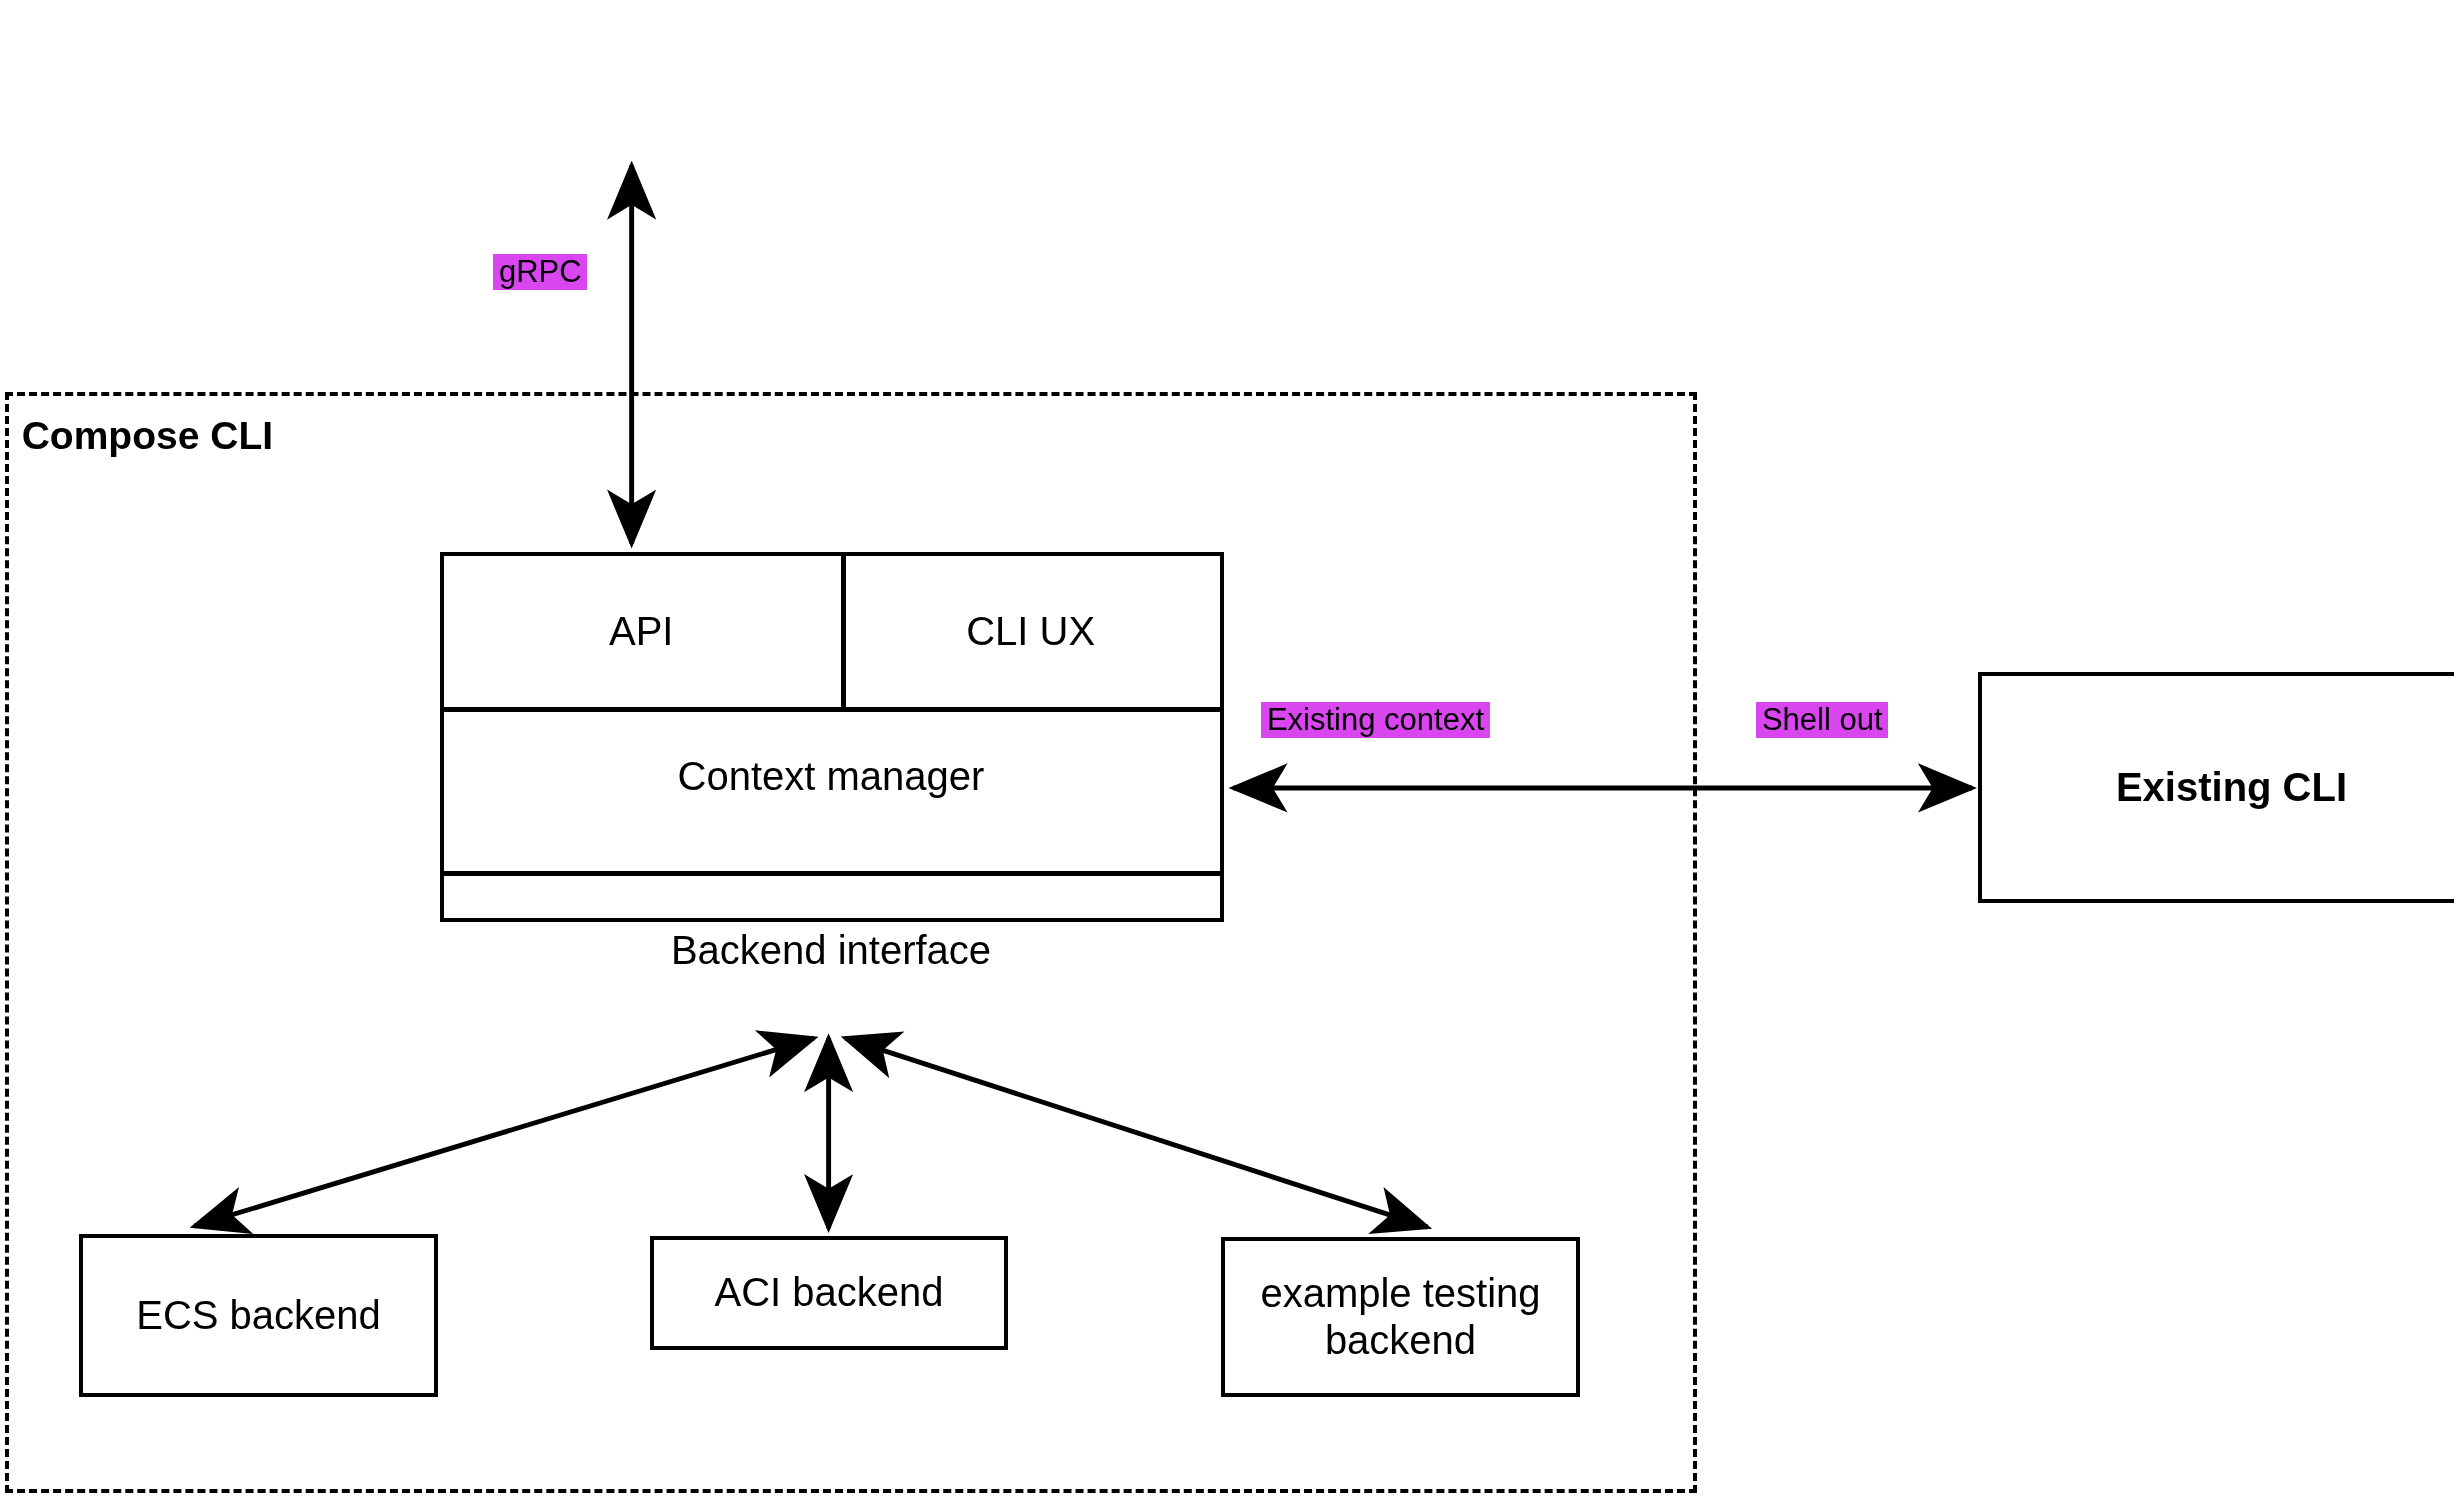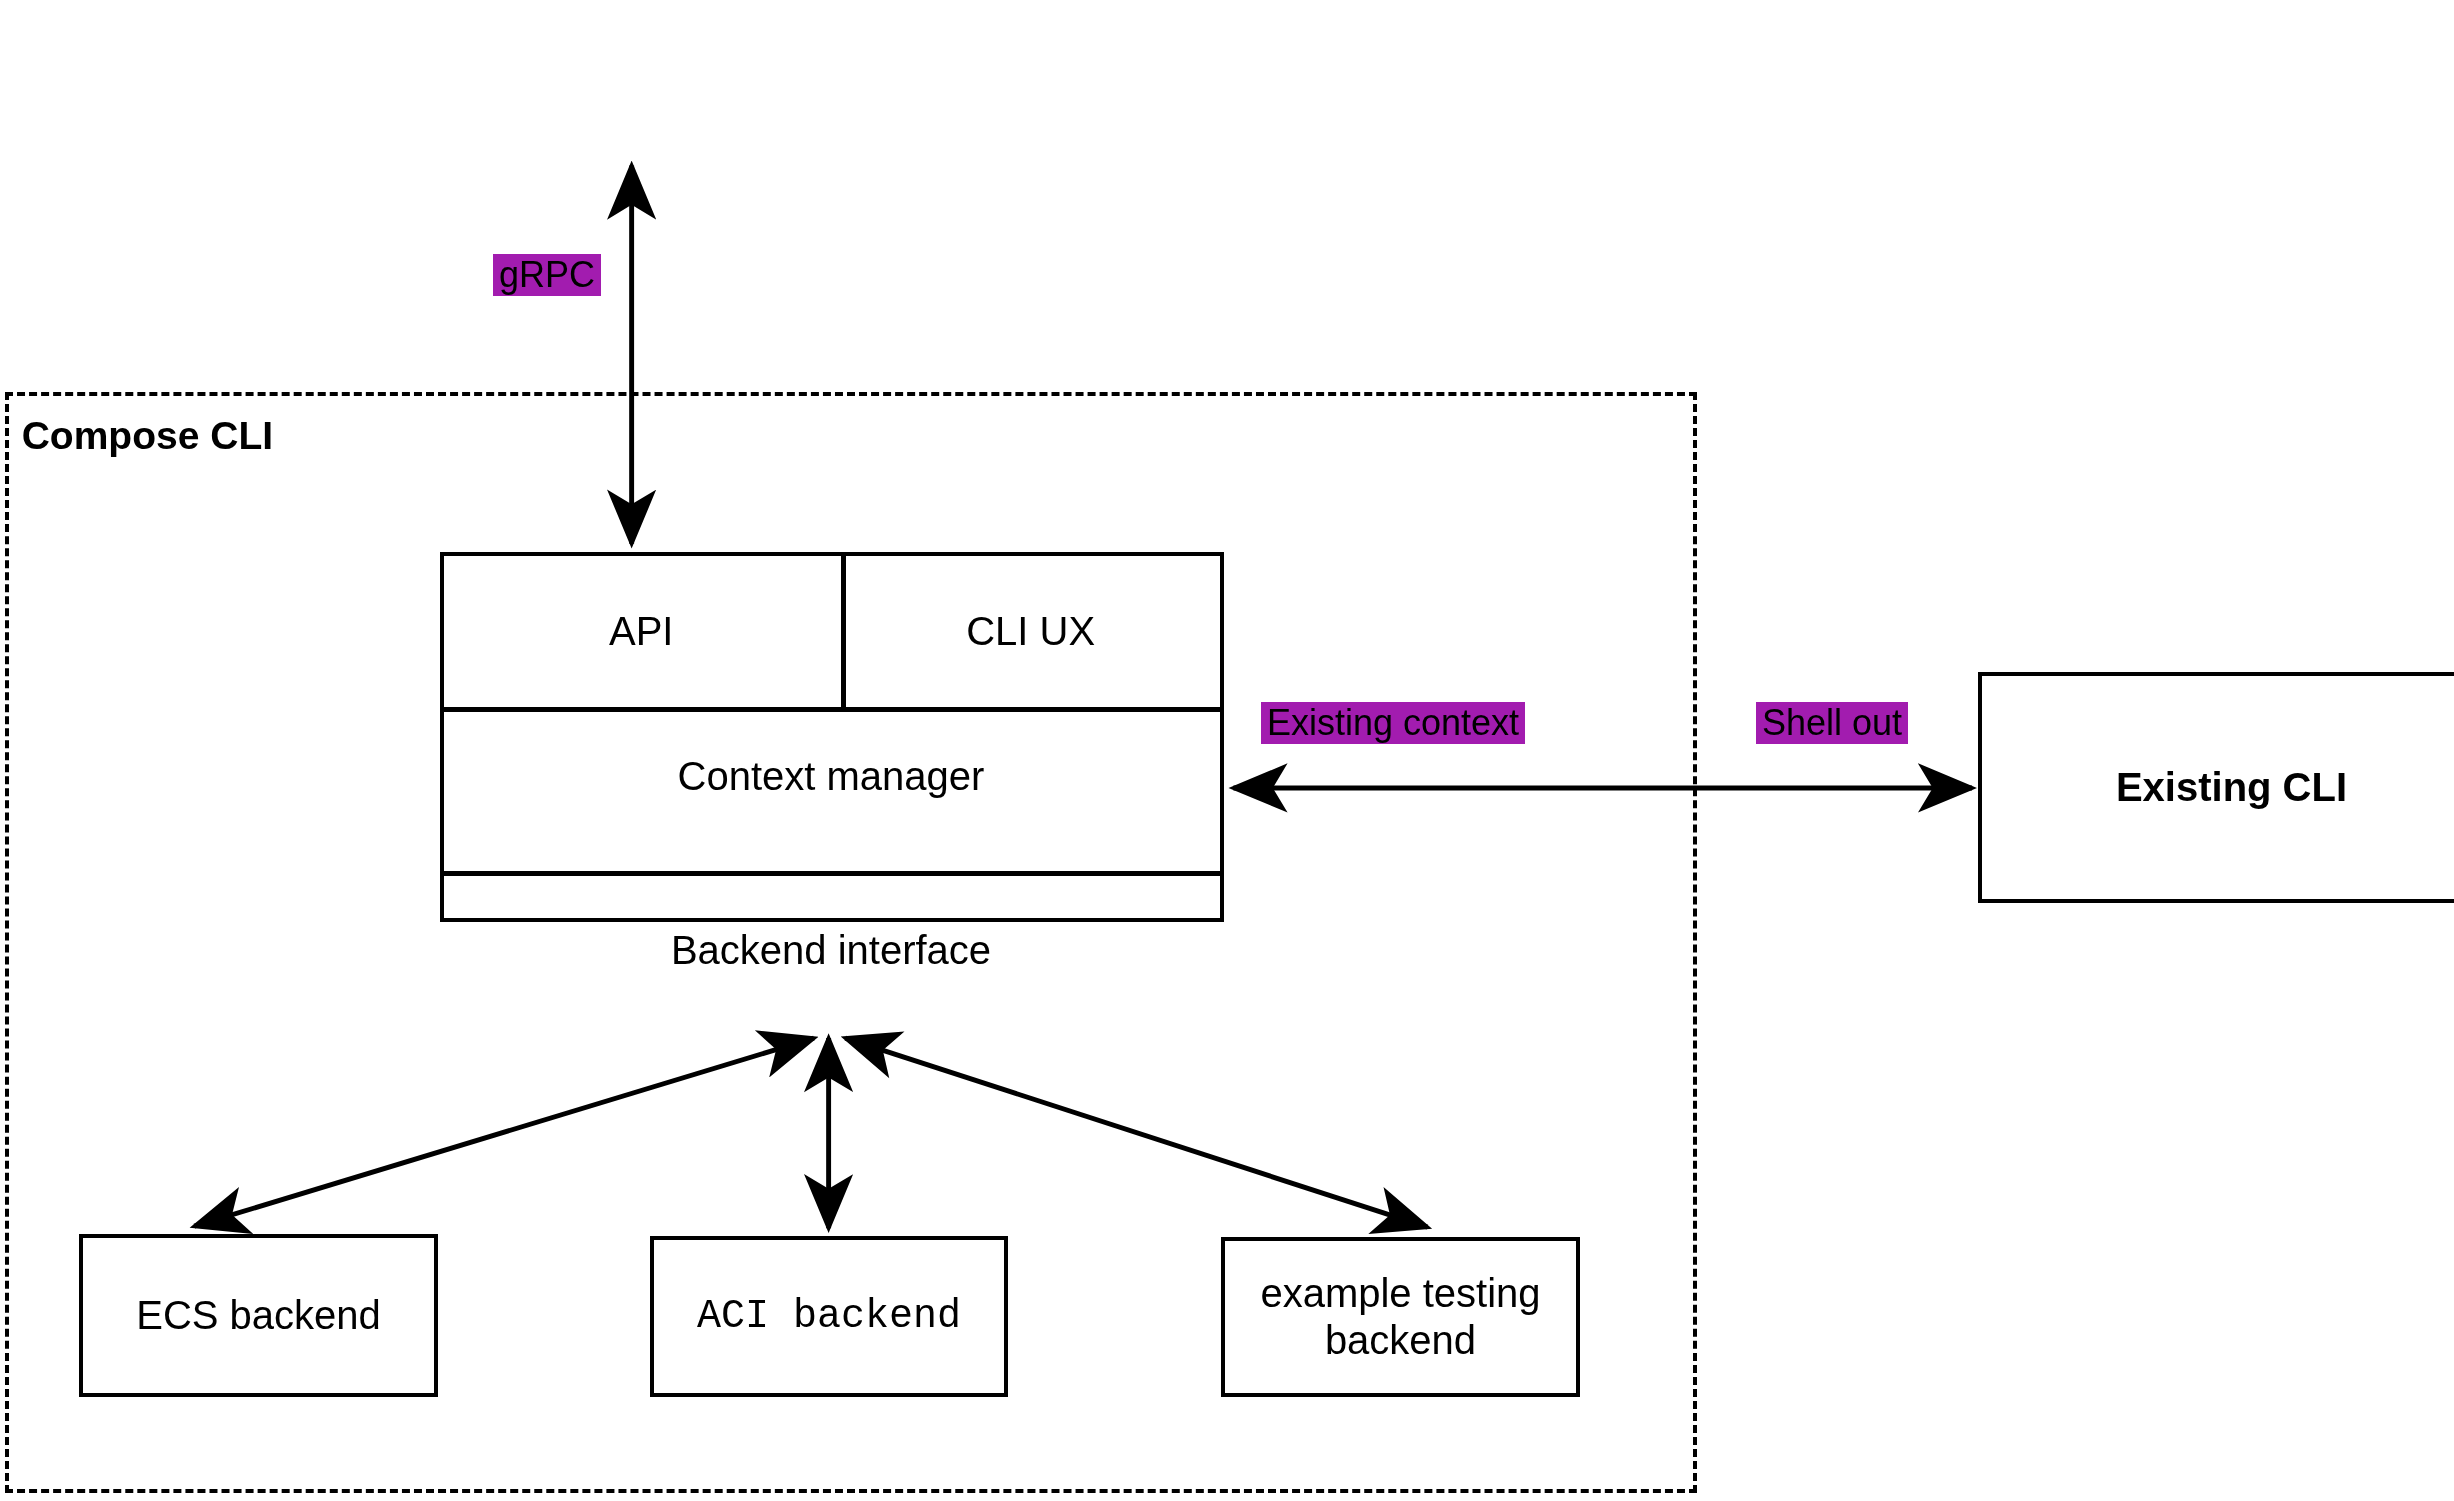--- a/index.html
+++ b/index.html
@@ -47,24 +47,24 @@
   }
   .group-title {
     position: absolute;
     font-size: 39px;
     font-weight: bold;
     color: #000000;
     white-space: nowrap;
   }
   .edge-label {
     position: absolute;
-    font-size: 36px;
+    font-size: 31px;
     color: #000000;
     white-space: nowrap;
-    background: #a21caf;
+    background: #d946ef;
     padding: 0 5.9px;
   }
   
   .stack {
     position: absolute;
     box-sizing: border-box;
     border: 4.9px solid #000000;
     background: #ffffff;
   }
   .stack-row {
@@ -167,21 +167,21 @@
   <div class="edge-label" style="left:1756px; top:702px;">Shell out</div>
 
   <div class="node bold" style="left:1978px; top:672px; width:507px; height:231px;">
     <span class="label">Existing CLI</span>
   </div>
 
   <div class="node" style="left:79px; top:1234px; width:359px; height:163px;">
     <span class="label">ECS backend</span>
   </div>
 
-  <div class="node" style="left:650px; top:1236px; width:358px; height:161px;font-family:Liberation Mono, monospace;">
+  <div class="node" style="left:650px; top:1236px; width:358px; height:114px;">
     <span class="label">ACI backend</span>
   </div>
 
   <div class="node" style="left:1221px; top:1237px; width:359px; height:160px;">
     <span class="label">example testing
 backend</span>
   </div>
 
 </div>
 

